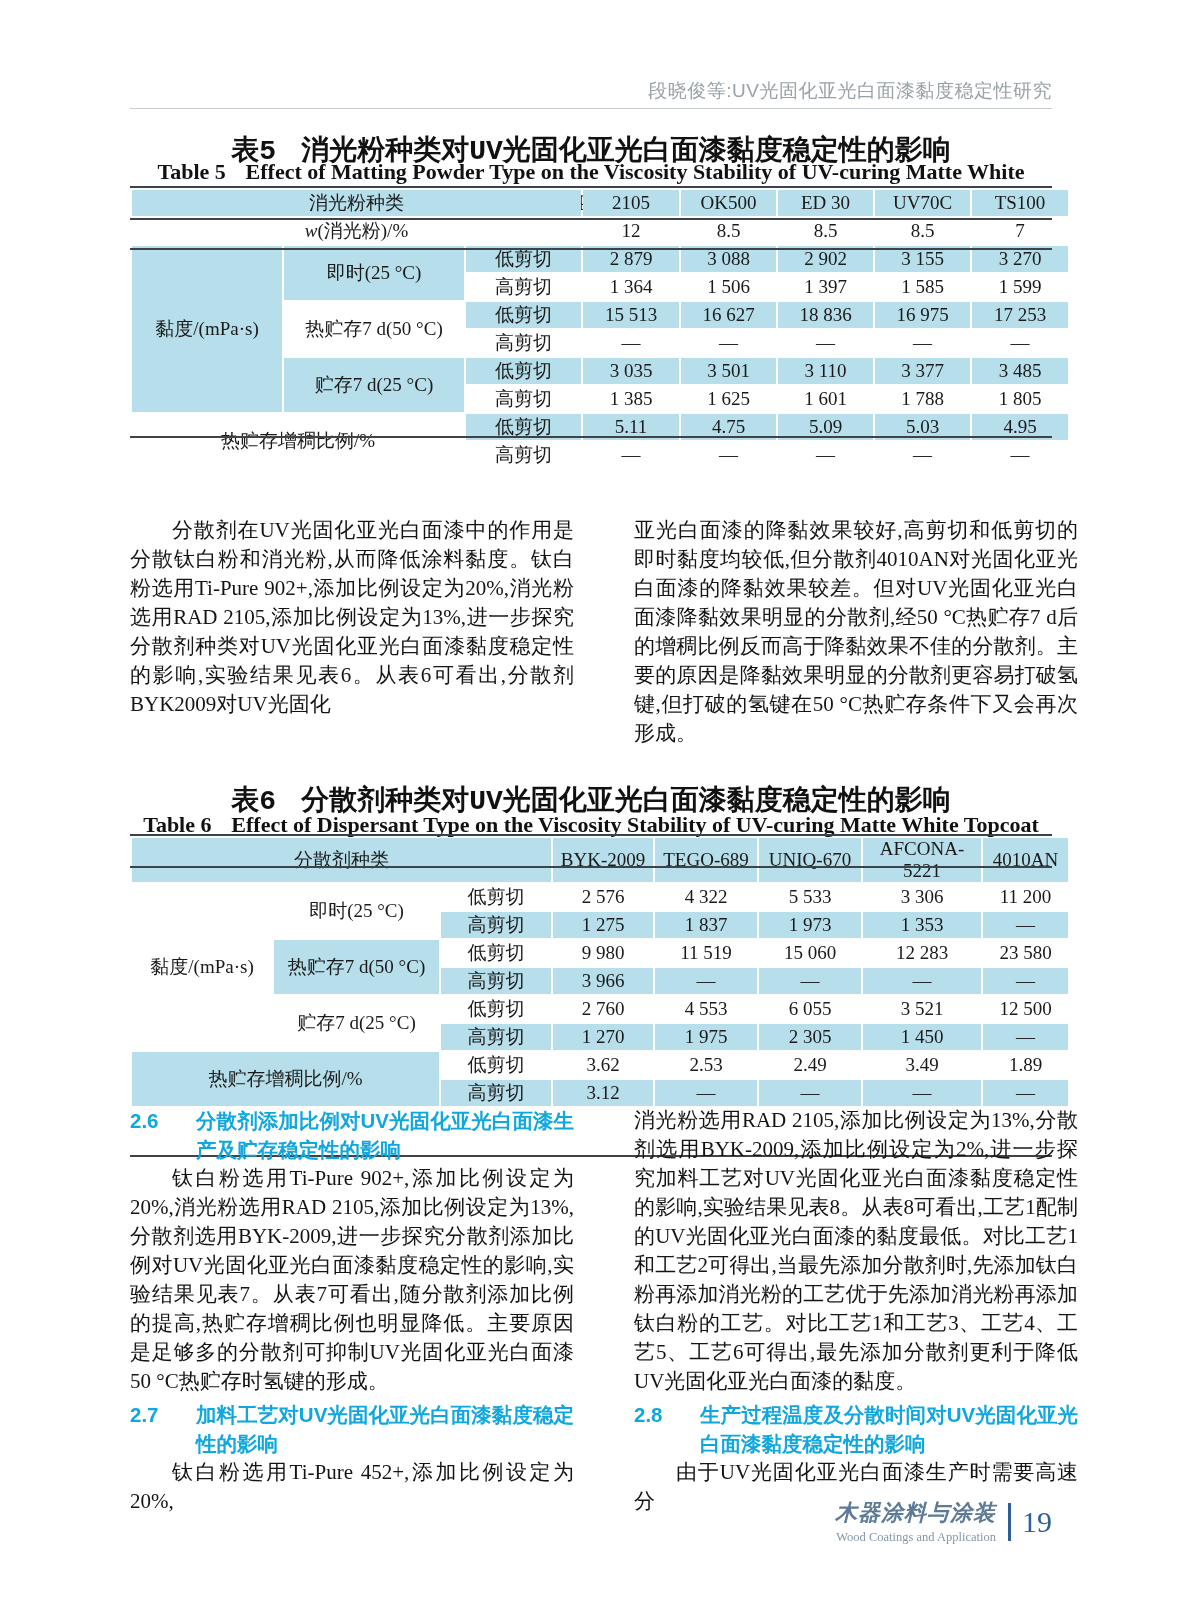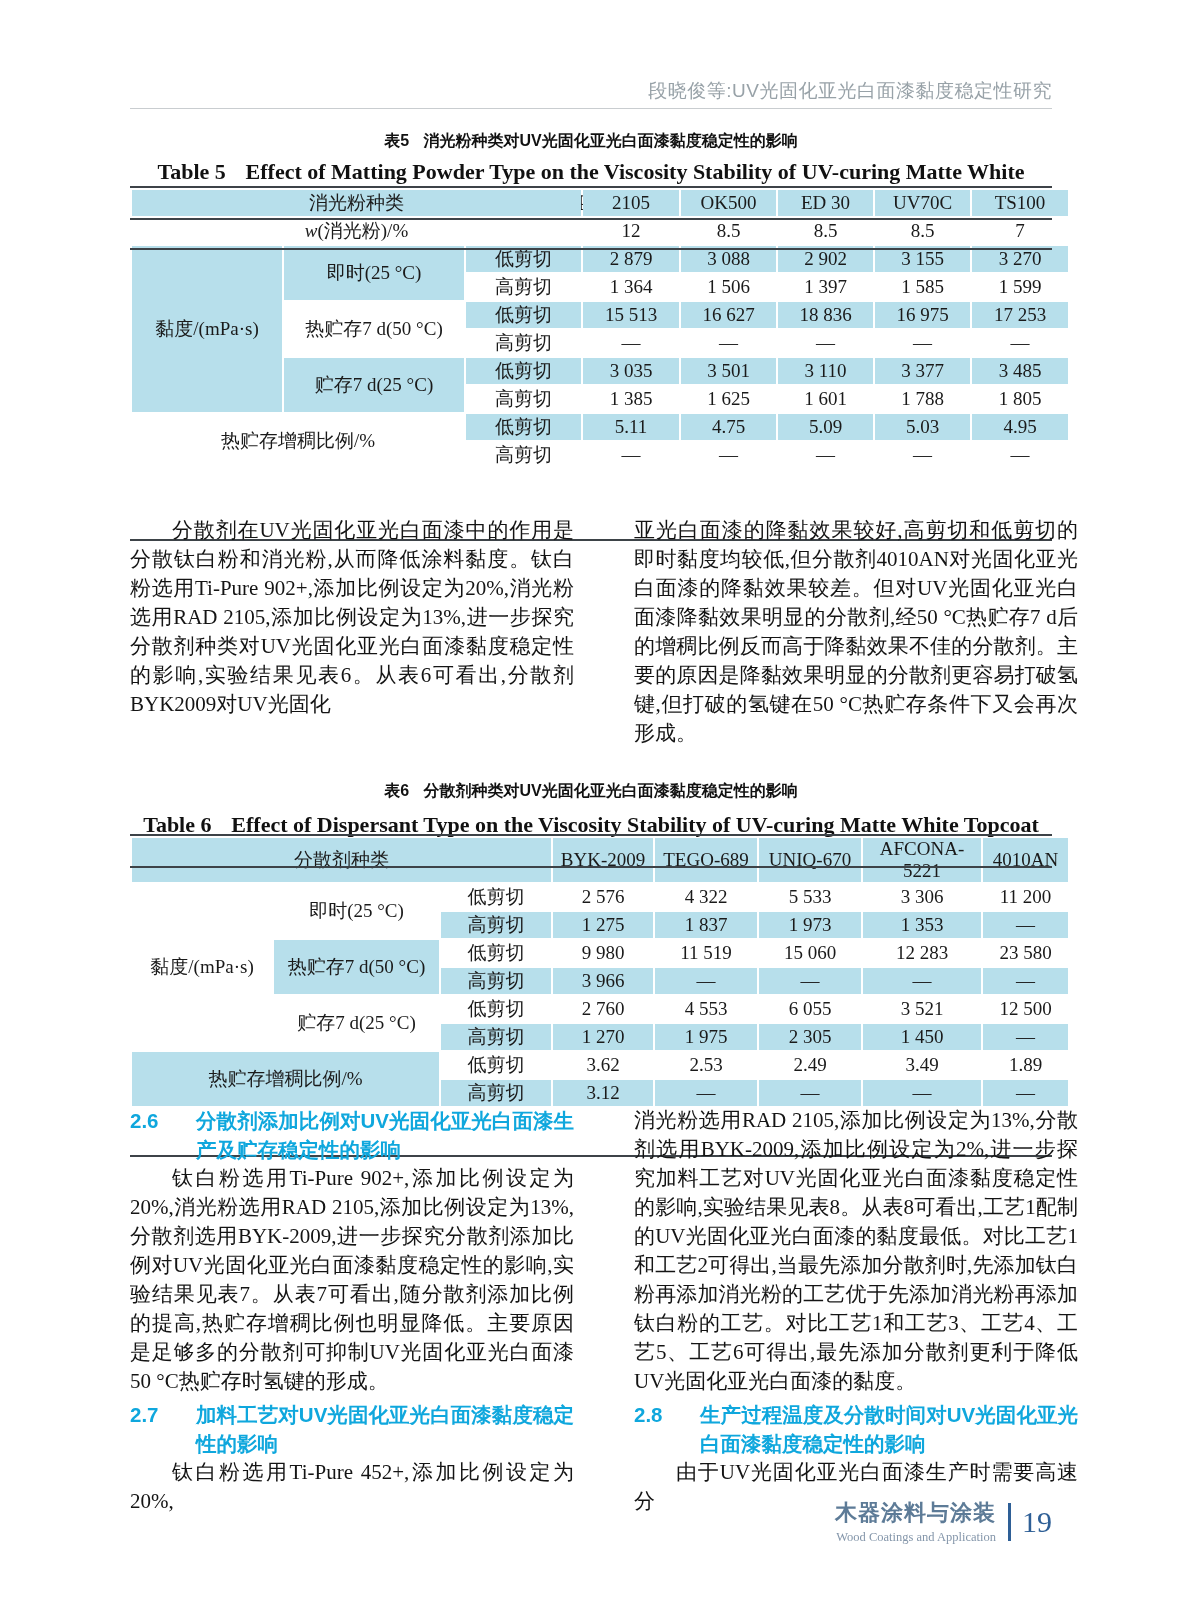--- a/index.html
+++ b/index.html
@@ -11,21 +11,21 @@
   
   .running-head {
     position:absolute; top:78px; right:135px;
     font-family:"Liberation Sans", sans-serif;
     font-size:19px; color:#98a2a8; letter-spacing:0.5px;
   }
   .head-rule { position:absolute; top:108px; left:130px; width:922px; height:1px; background:#c9cdd0; }
 
   
   .tbl-cap { position:absolute; left:130px; width:922px; text-align:center; }
-  .cap-zh { font-family:Liberation Sans, sans-serif; font-weight:bold; font-size:16px; color:#111; }
+  .cap-zh { font-family:Liberation Mono, monospace; font-weight:bold; font-size:28px; color:#111; }
   .cap-en { font-family:"Liberation Serif", serif; font-weight:bold; font-size:22px; color:#111;margin-top:12px; }
   .cap-label { margin-right:0.9em; }
 
   
   .tbl-wrap { position:absolute; left:130px; width:922px; }
   table.data { border-collapse:separate; border-spacing:2px; width:922px; table-layout:fixed; }
   table.data td { height:26px; padding:0; font-size:19px; line-height:22px; vertical-align:middle; text-align:center; color:#1a1a1a; }
   td.lbl { text-align:left; padding-left:13px; }
   td.blue { background:#b7dfeb; }
   .rule { position:absolute; left:0; width:922px; height:2px; background:#3d4348; }
@@ -41,42 +41,42 @@
   }
   .sec-h .sec-num { display:inline-block; width:66px; text-indent:0; }
   .sec-h + .para { margin-top:0; }
   .para { margin:0; text-indent:2em; }
   .para.cont { text-indent:0; }
   .mt { margin-top:4px; }
 
   
   .footer { position:absolute; top:1498px; right:135px; display:flex; align-items:center; }
   .f-names { text-align:right; }
-  .f-zh { font-family:"Liberation Sans", sans-serif; font-weight:bold; font-size:22px; color:#5d7b97; letter-spacing:1px; }
+  .f-zh { font-family:"Liberation Sans", sans-serif; font-weight:bold; font-size:22px; color:#5d7b97; letter-spacing:1px;font-style:italic; }
   .f-en { font-family:"Liberation Serif", serif; font-size:12.5px; color:#8496aa; margin-top:2px; }
   .f-bar { width:3px; height:38px; background:#2e5f96; margin:0 11px 0 12px; }
   .f-page { font-family:"Liberation Serif", serif; font-size:30px; color:#2e5f96; }
   i.var { font-style:italic; }
 </style>
 </head>
 <body>
 
 <div class="page">
 
   <div class="running-head">段晓俊等:UV光固化亚光白面漆黏度稳定性研究</div>
   <div class="head-rule"></div>
 
   <div class="tbl-cap" style="top:131px;">
     <span class="cap-zh"><span class="cap-label">表5</span><span>消光粉种类对UV光固化亚光白面漆黏度稳定性的影响</span></span>
   </div>
   <div class="tbl-cap" style="top:159px;">
     <span class="cap-en"><span class="cap-label">Table 5</span><span>Effect of Matting Powder Type on the Viscosity Stability of UV-curing Matte White Topcoat</span></span>
   </div>
 
-  <div class="tbl-wrap" style="top:188px; height:351px;">
+  <div class="tbl-wrap" style="top:188px; height:248px;">
     <div class="rule rule-top"></div>
     <div class="rule r-h1"></div>
     <div class="rule r-h2"></div>
     <div class="rule rule-bottom"></div>
     <table class="data">
       <colgroup>
           <col style="width:150px">
           <col style="width:180px">
           <col style="width:115px">
           <col style="width:96px">

